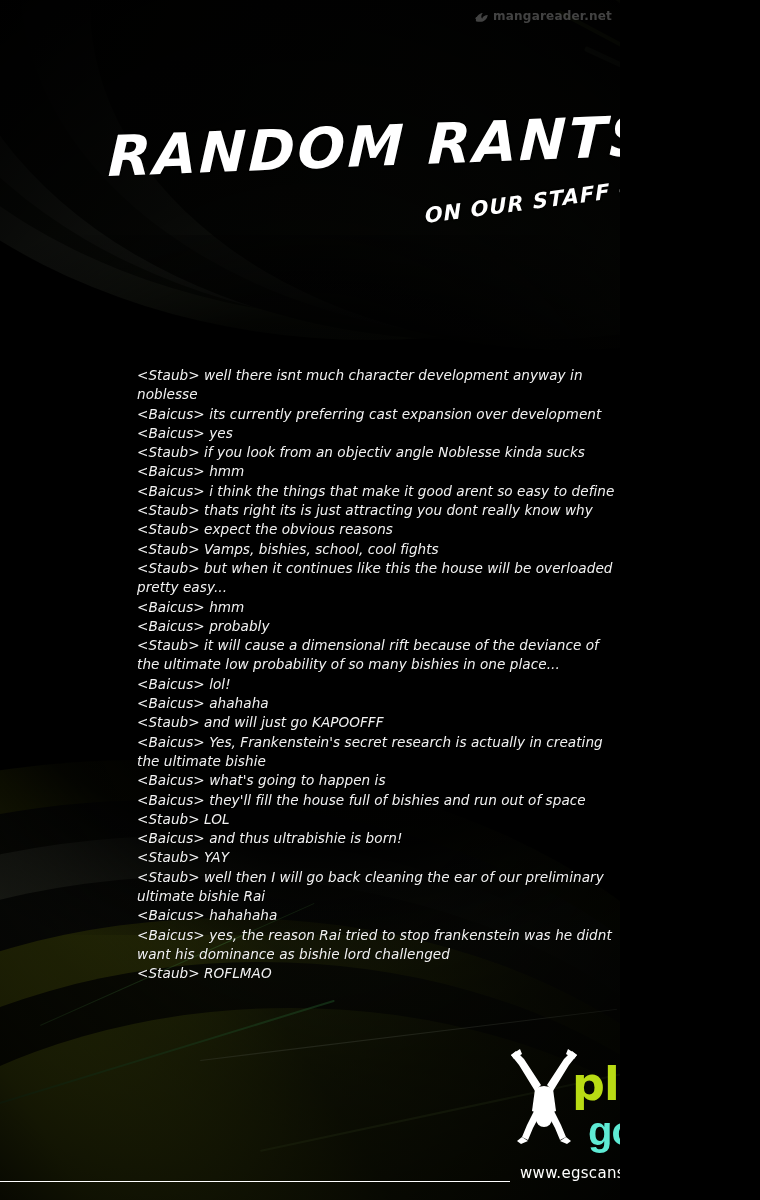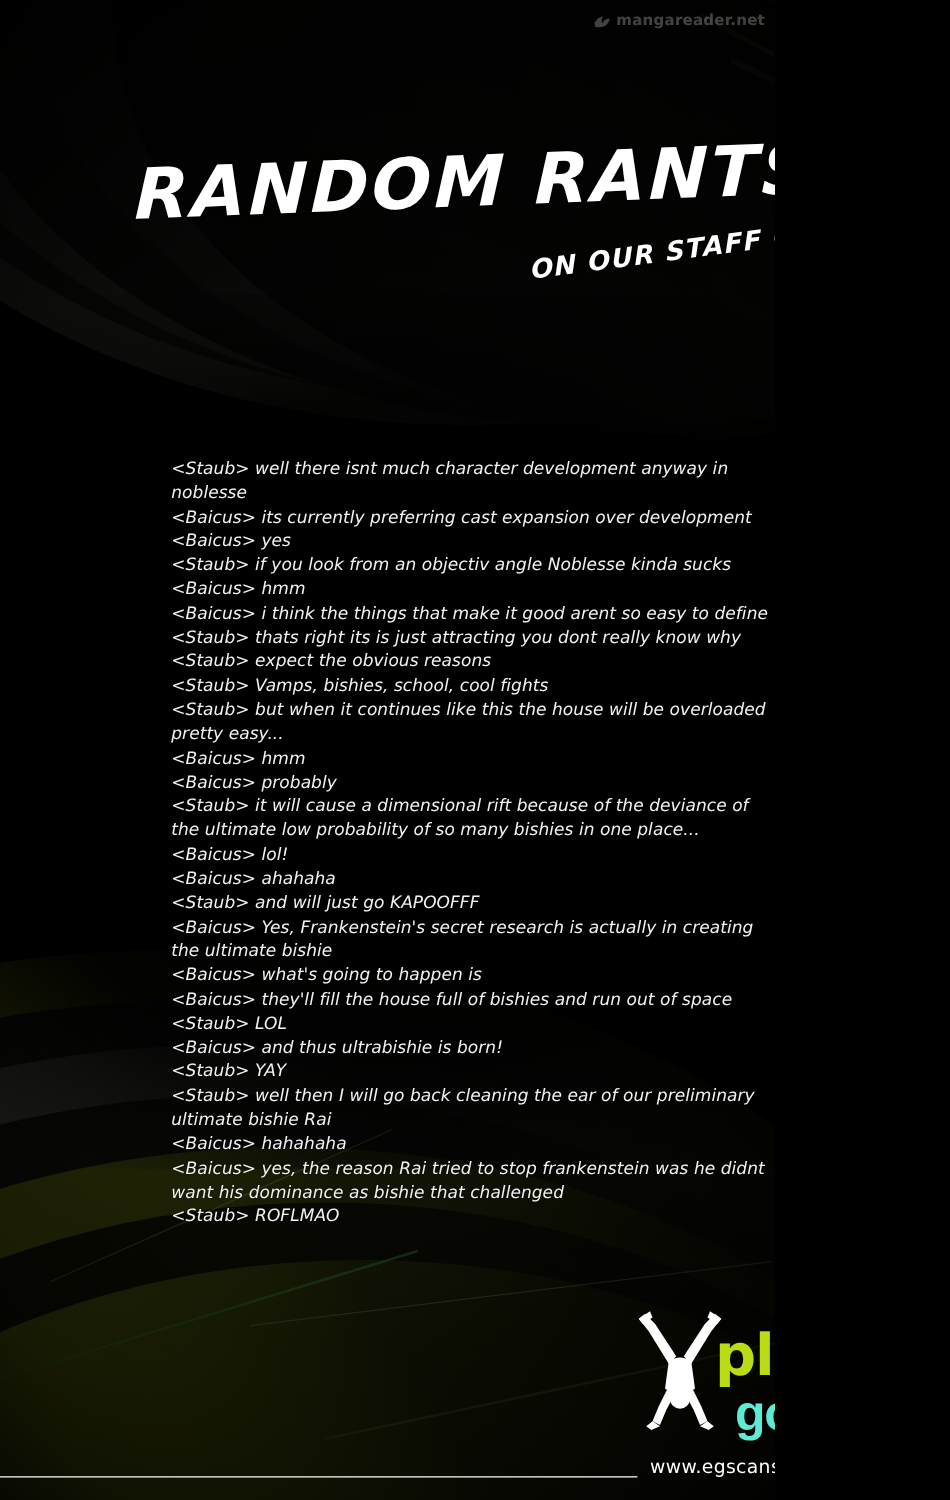--- a/index.html
+++ b/index.html
@@ -265,21 +265,21 @@
       <div class="chat-line">the ultimate bishie</div>
       <div class="chat-line">&lt;Baicus&gt; what's going to happen is</div>
       <div class="chat-line">&lt;Baicus&gt; they'll fill the house full of bishies and run out of space</div>
       <div class="chat-line">&lt;Staub&gt; LOL</div>
       <div class="chat-line">&lt;Baicus&gt; and thus ultrabishie is born!</div>
       <div class="chat-line">&lt;Staub&gt; YAY</div>
       <div class="chat-line">&lt;Staub&gt; well then I will go back cleaning the ear of our preliminary</div>
       <div class="chat-line">ultimate bishie Rai</div>
       <div class="chat-line">&lt;Baicus&gt; hahahaha</div>
       <div class="chat-line">&lt;Baicus&gt; yes, the reason Rai tried to stop frankenstein was he didnt</div>
-      <div class="chat-line">want his dominance as bishie that challenged</div>
+      <div class="chat-line">want his dominance as bishie lord challenged</div>
       <div class="chat-line">&lt;Staub&gt; ROFLMAO</div>
     </div>
 
   <div id="logo-block">
     <svg id="figure-icon" viewBox="0 0 72 100">
 
       <path d="M33 40 L16 14 L8 6 L3 10 L11 20 L27 46 Z" fill="#ffffff"></path>
       <path d="M3 10 L12 4 L14 9 L6 14 Z" fill="#ffffff"></path>
 
       <path d="M39 40 L56 14 L64 6 L69 10 L61 20 L45 46 Z" fill="#ffffff"></path>

